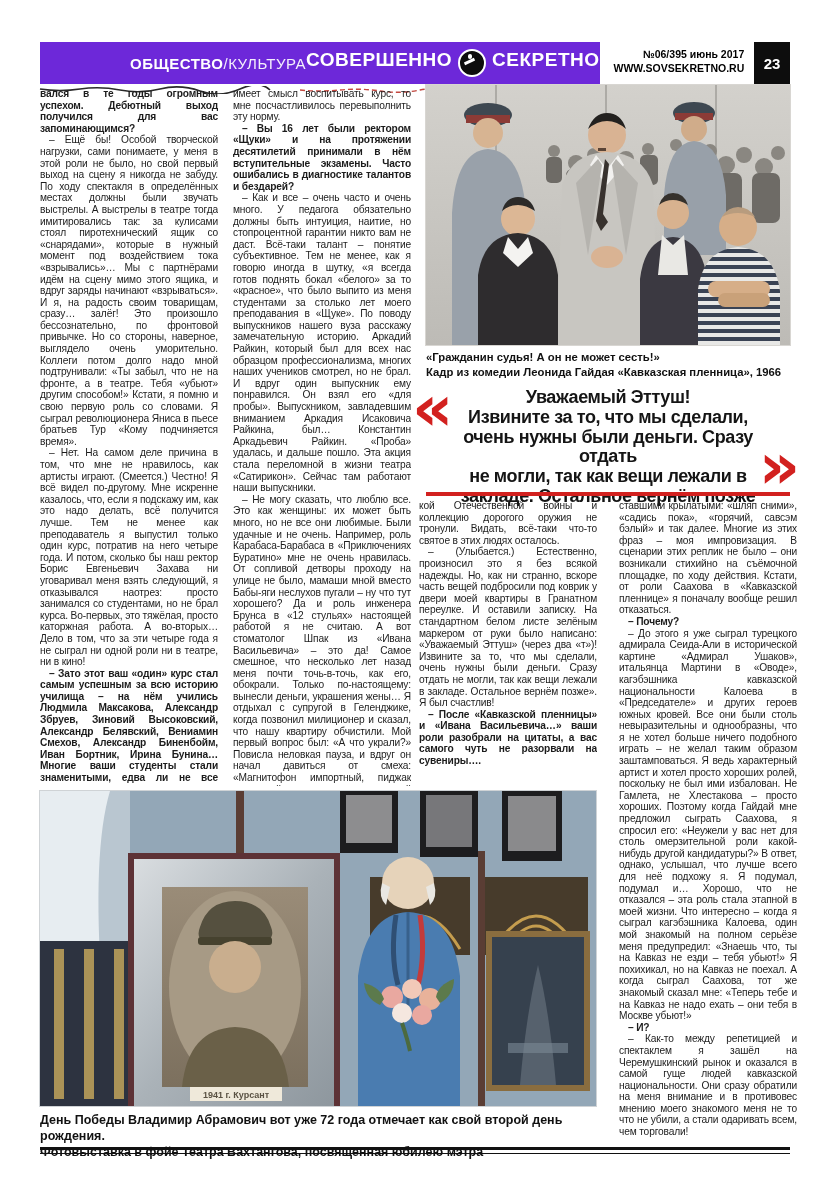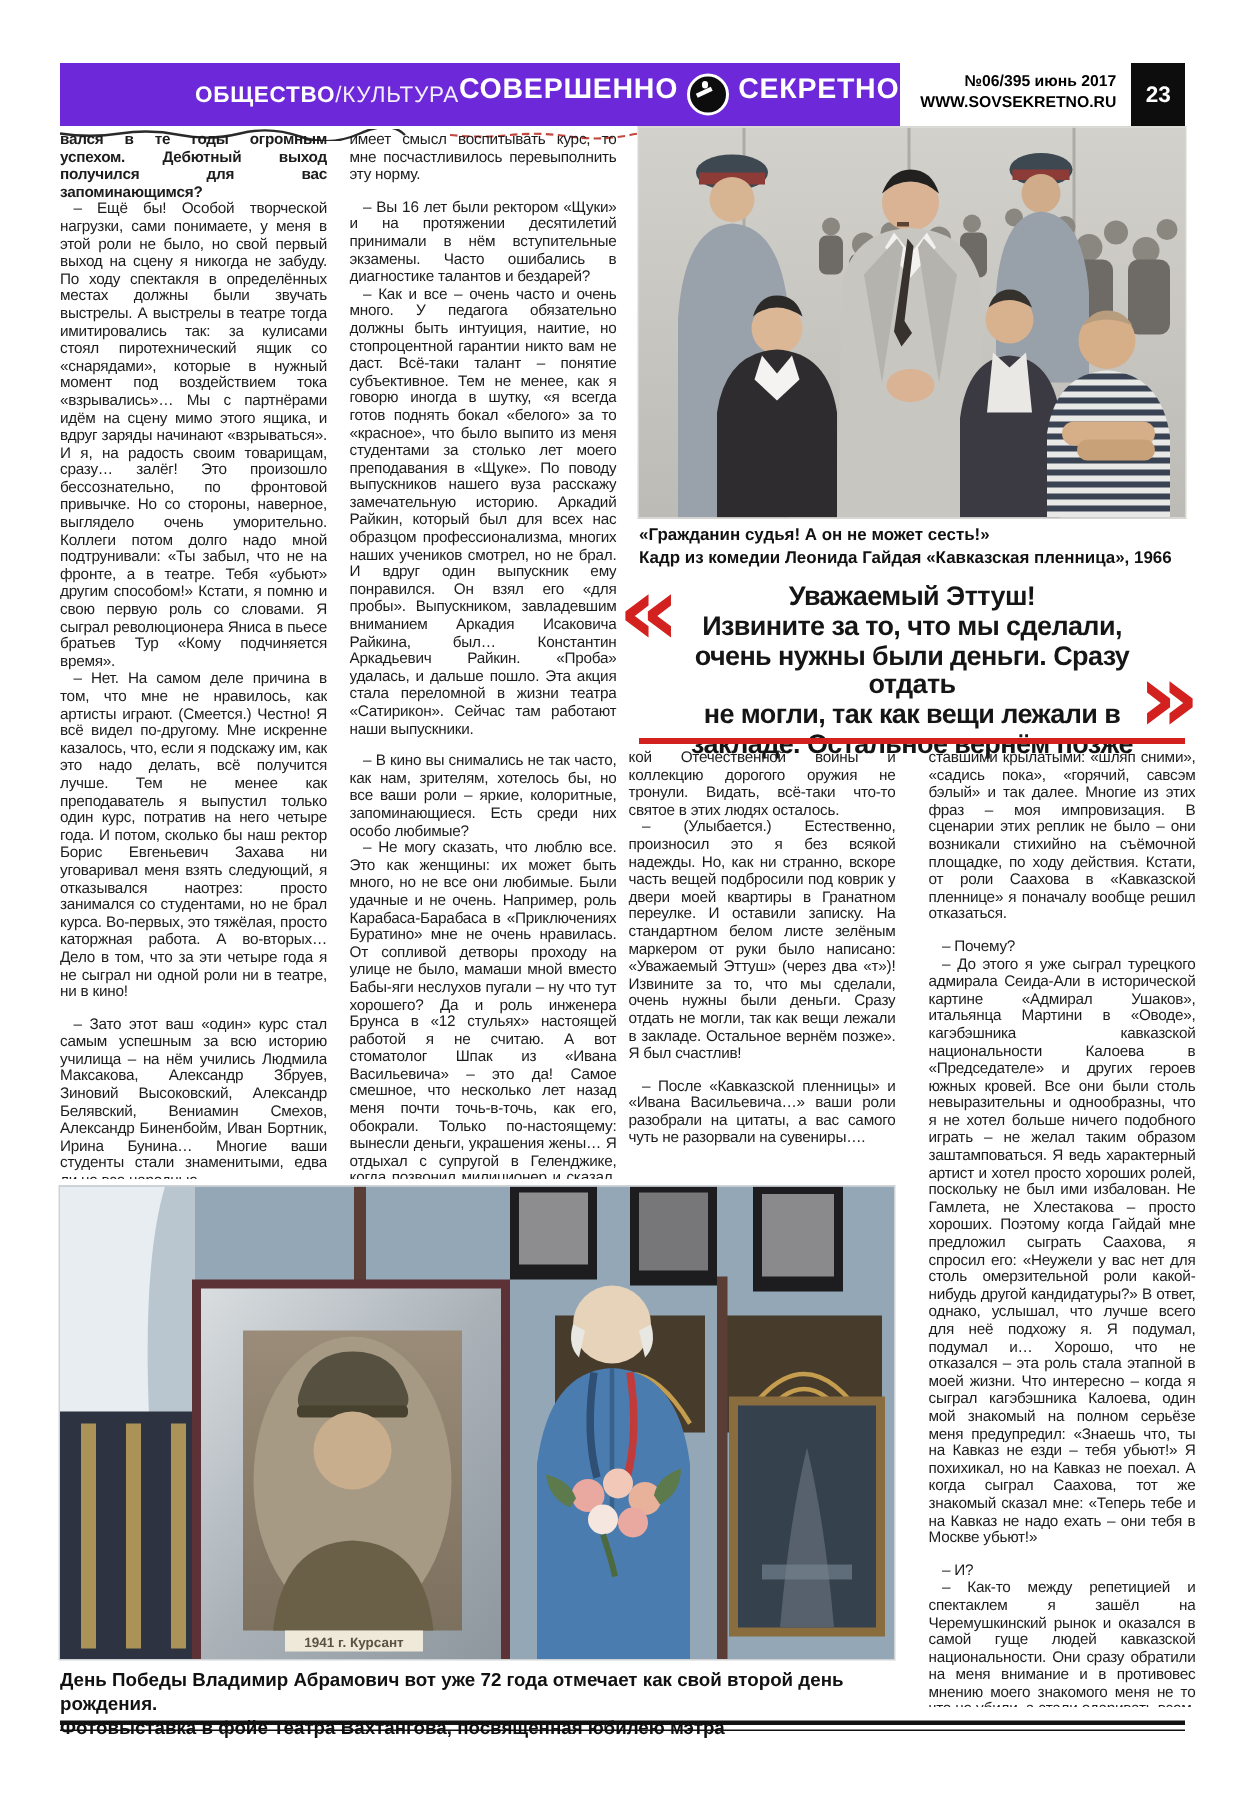--- a/index.html
+++ b/index.html
@@ -41,21 +41,21 @@
     background:#0d0d0d;color:#fff;font-weight:700;font-size:15px;
     width:36px;height:42px;display:flex;align-items:center;justify-content:center;
   }
   .torn-edge{position:absolute;left:0;top:86px;width:826px;height:8px;}
   
   .textcol{
     position:absolute;width:178px;overflow:hidden;
     font-size:10.2px;line-height:11.6px;text-align:justify;letter-spacing:-.15px;
   }
   .textcol p{margin:0;text-indent:9px;}
-  .textcol p.q{font-weight:400;margin-top:10px;}
+  .textcol p.q{font-weight:700;}
   .textcol p.acont,.textcol p.qcont{text-indent:0;}
   .textcol p.qcont{font-weight:700;}
   #col1{left:40px;top:88px;height:698px;}
   #col2{left:233px;top:88px;height:698px;}
   #col3{left:419px;top:500px;height:284px;}
   #col4{left:619px;top:500px;height:638px;}
   
   .movie-still{position:absolute;left:426px;top:85px;width:364px;height:260px;background:#cac8c3;outline:1px solid #d8d6d2;}
   .movie-still svg{display:block;width:100%;height:100%;}
   .photo-caption{
@@ -113,21 +113,20 @@
   <section class="textcol" id="col1">
       <p class="qcont">вался в те годы огромным успехом. Дебютный выход получился для вас запоминающимся?</p>
       <p class="a">– Ещё бы! Особой творческой нагрузки, сами понимаете, у меня в этой роли не было, но свой первый выход на сцену я никогда не забуду. По ходу спектакля в определённых местах должны были звучать выстрелы. А выстрелы в театре тогда имитировались так: за кулисами стоял пиротехнический ящик со «снарядами», которые в нужный момент под воздействием тока «взрывались»… Мы с партнёрами идём на сцену мимо этого ящика, и вдруг заряды начинают «взрываться». И я, на радость своим товарищам, сразу… залёг! Это произошло бессознательно, по фронтовой привычке. Но со стороны, наверное, выглядело очень уморительно. Коллеги потом долго надо мной подтрунивали: «Ты забыл, что не на фронте, а в театре. Тебя «убьют» другим способом!» Кстати, я помню и свою первую роль со словами. Я сыграл революционера Яниса в пьесе братьев Тур «Кому подчиняется время».</p>
       <p class="a">– Нет. На самом деле причина в том, что мне не нравилось, как артисты играют. (Смеется.) Честно! Я всё видел по-другому. Мне искренне казалось, что, если я подскажу им, как это надо делать, всё получится лучше. Тем не менее как преподаватель я выпустил только один курс, потратив на него четыре года. И потом, сколько бы наш ректор Борис Евгеньевич Захава ни уговаривал меня взять следующий, я отказывался наотрез: просто занимался со студентами, но не брал курса. Во-первых, это тяжёлая, просто каторжная работа. А во-вторых… Дело в том, что за эти четыре года я не сыграл ни одной роли ни в театре, ни в кино!</p>
       <p class="q">– Зато этот ваш «один» курс стал самым успешным за всю историю училища – на нём учились Людмила Максакова, Александр Збруев, Зиновий Высоковский, Александр Белявский, Вениамин Смехов, Александр Биненбойм, Иван Бортник, Ирина Бунина… Многие ваши студенты стали знаменитыми, едва ли не все народные.</p>
     </section>
   <section class="textcol" id="col2">
       <p class="acont">имеет смысл воспитывать курс, то мне посчастливилось перевыполнить эту норму.</p>
       <p class="q">– Вы 16 лет были ректором «Щуки» и на протяжении десятилетий принимали в нём вступительные экзамены. Часто ошибались в диагностике талантов и бездарей?</p>
       <p class="a">– Как и все – очень часто и очень много. У педагога обязательно должны быть интуиция, наитие, но стопроцентной гарантии никто вам не даст. Всё-таки талант – понятие субъективное. Тем не менее, как я говорю иногда в шутку, «я всегда готов поднять бокал «белого» за то «красное», что было выпито из меня студентами за столько лет моего преподавания в «Щуке». По поводу выпускников нашего вуза расскажу замечательную историю. Аркадий Райкин, который был для всех нас образцом профессионализма, многих наших учеников смотрел, но не брал. И вдруг один выпускник ему понравился. Он взял его «для пробы». Выпускником, завладевшим вниманием Аркадия Исаковича Райкина, был… Константин Аркадьевич Райкин. «Проба» удалась, и дальше пошло. Эта акция стала переломной в жизни театра «Сатирикон». Сейчас там работают наши выпускники.</p>
-      <p class="q">– В кино вы снимались не так часто, как нам, зрителям, хотелось бы, но все ваши роли – яркие, колоритные, запоминающиеся. Есть среди них особо любимые?</p>
       <p class="a">– Не могу сказать, что люблю все. Это как женщины: их может быть много, но не все они любимые. Были удачные и не очень. Например, роль Карабаса-Барабаса в «Приключениях Буратино» мне не очень нравилась. От сопливой детворы проходу на улице не было, мамаши мной вместо Бабы-яги неслухов пугали – ну что тут хорошего? Да и роль инженера Брунса в «12 стульях» настоящей работой я не считаю. А вот стоматолог Шпак из «Ивана Васильевича» – это да! Самое смешное, что несколько лет назад меня почти точь-в-точь, как его, обокрали. Только по-настоящему: вынесли деньги, украшения жены… Я отдыхал с супругой в Геленджике, когда позвонил милиционер и сказал, что нашу квартиру обчистили. Мой первый вопрос был: «А что украли?» Повисла неловкая пауза, и вдруг он начал давиться от смеха: «Магнитофон импортный, пиджак замшевый, портсигар золотой отечественный... Всё, что нажито непосильным трудом». Мне-то, разумеется, было не до смеха. Когда я вошёл в квартиру и увидел, что всё перевёрнуто, неприятное было чувство. Хорошо ещё, что самое ценное в доме, а именно – многочисленные ордена Вели-</p>
     </section>
 
   <figure class="movie-still" style="margin:0">
     <svg viewBox="0 0 364 260" aria-hidden="true">
       <defs>
         <linearGradient id="wall" x1="0" y1="0" x2="0" y2="1">
           <stop offset="0" stop-color="#d3d1cc"></stop>
             <stop offset="1" stop-color="#bdbbb6"></stop>
         </linearGradient>

